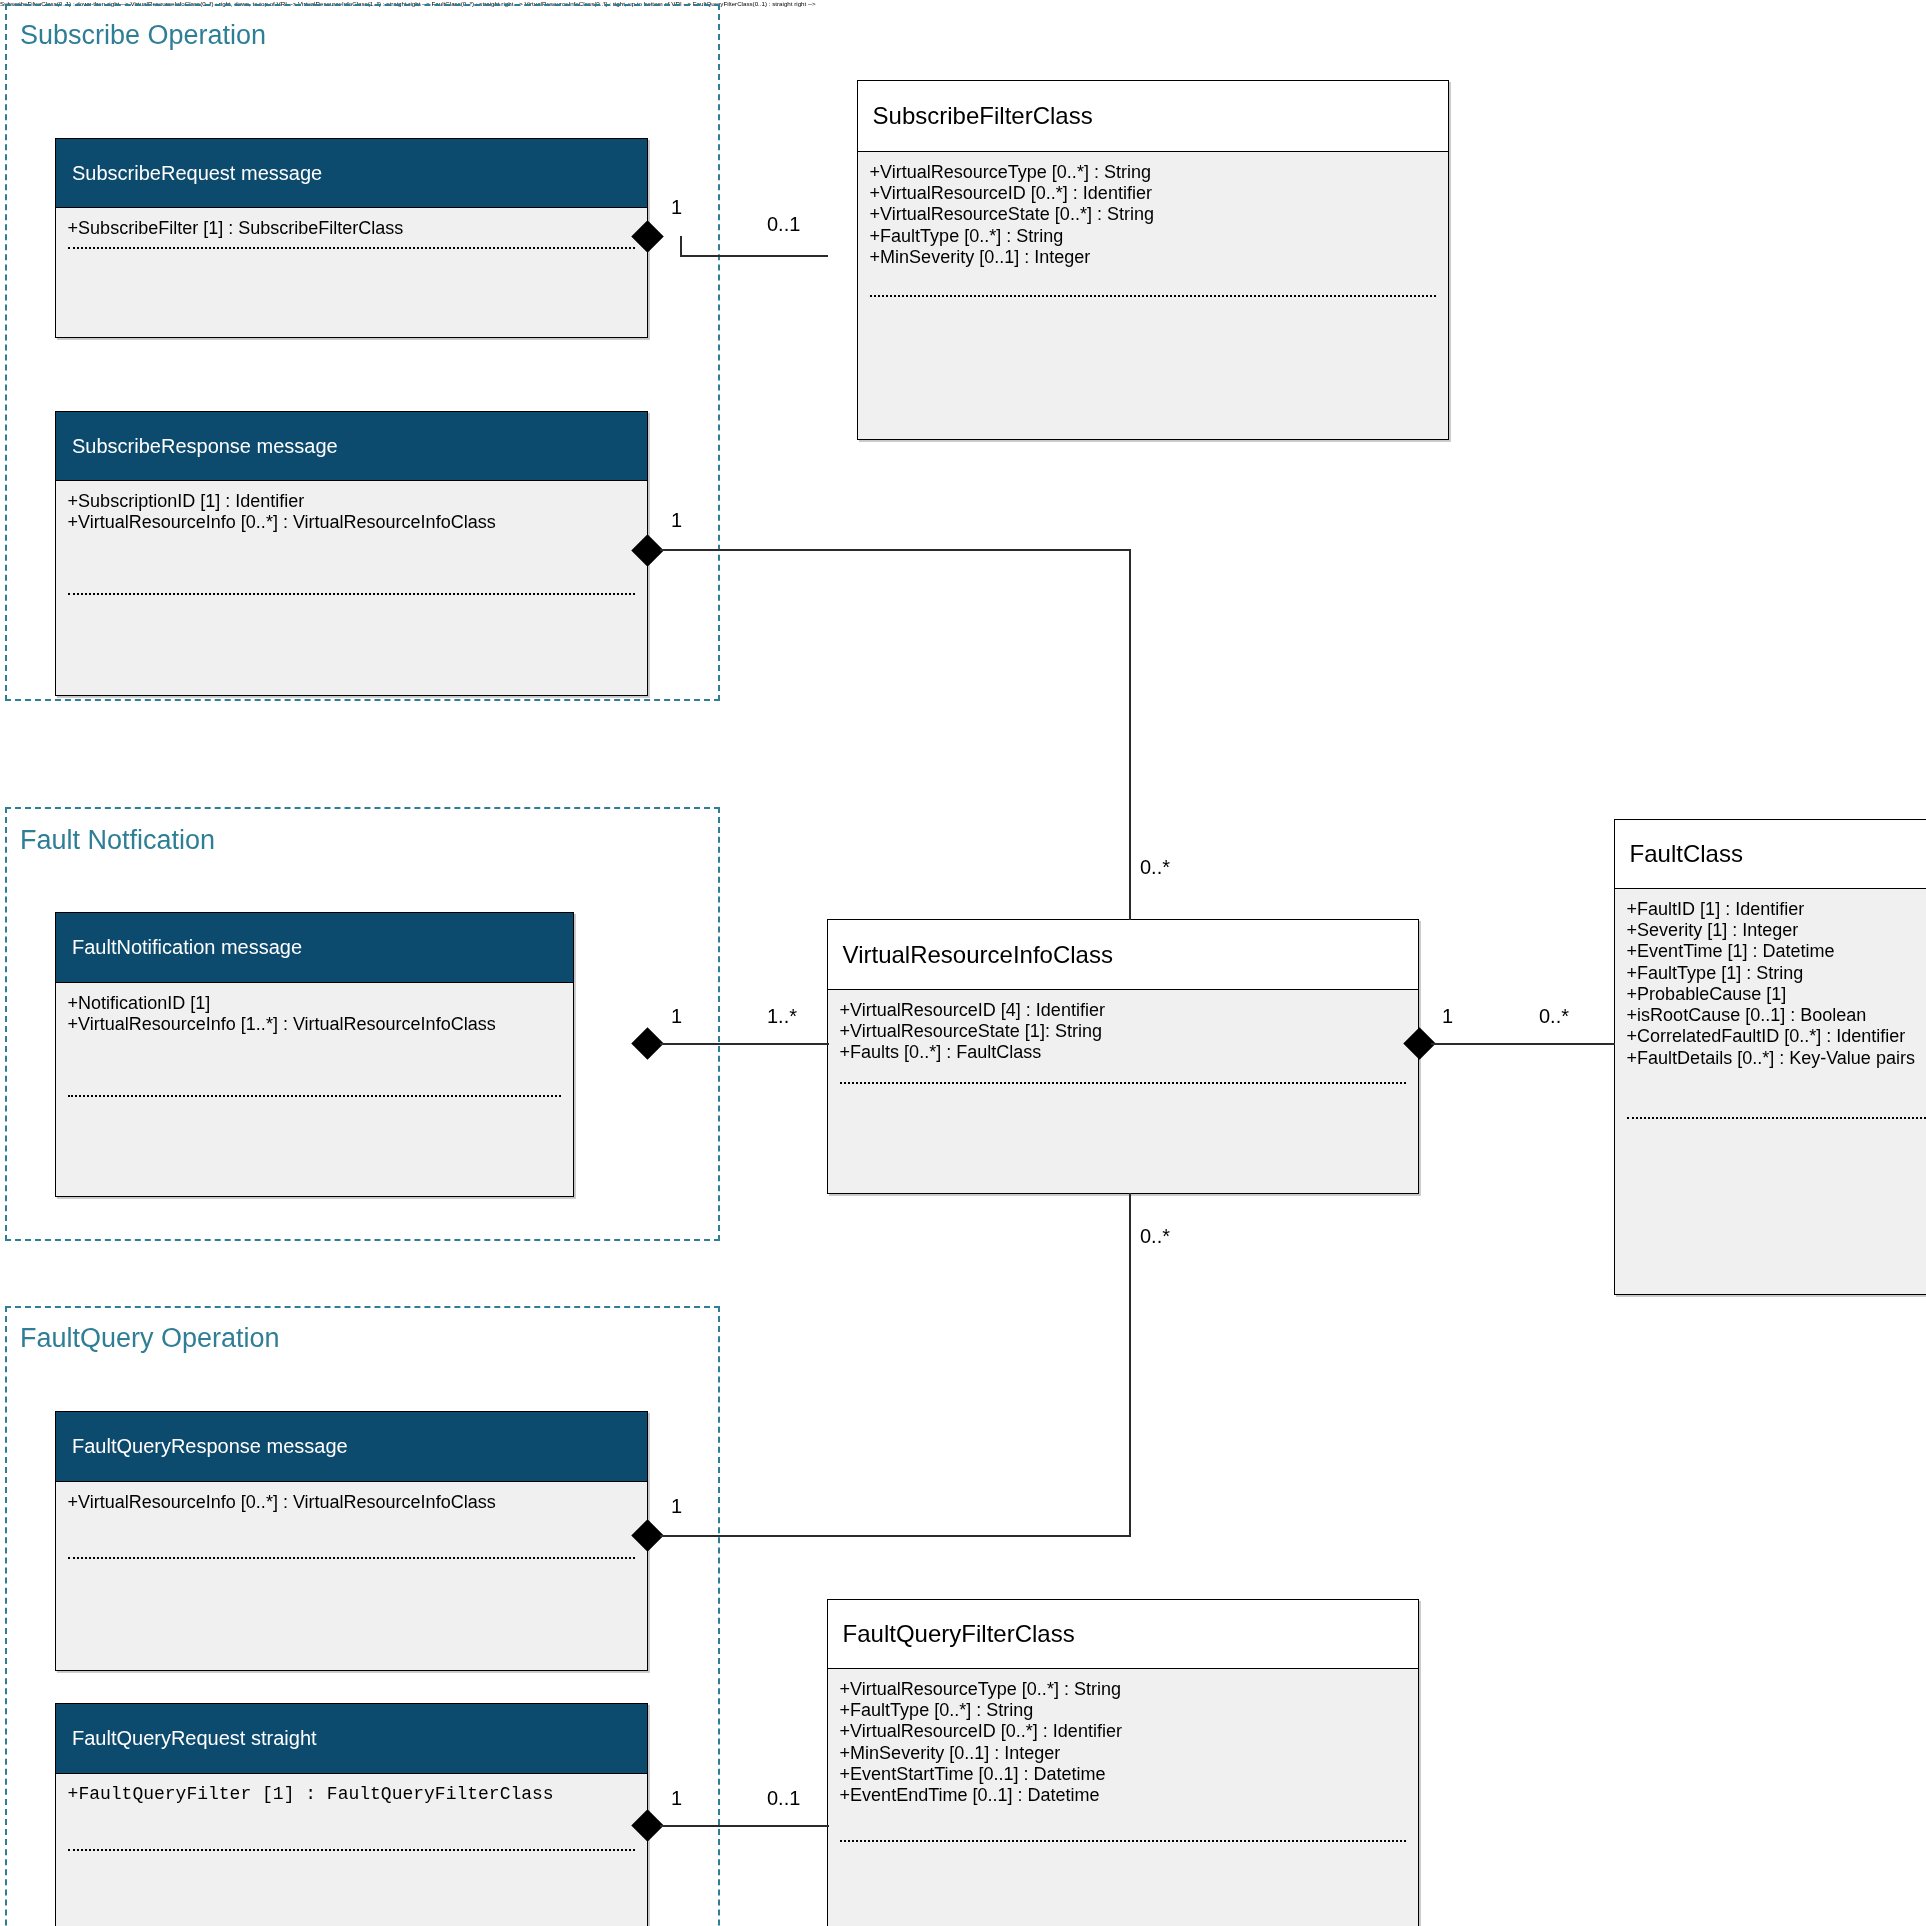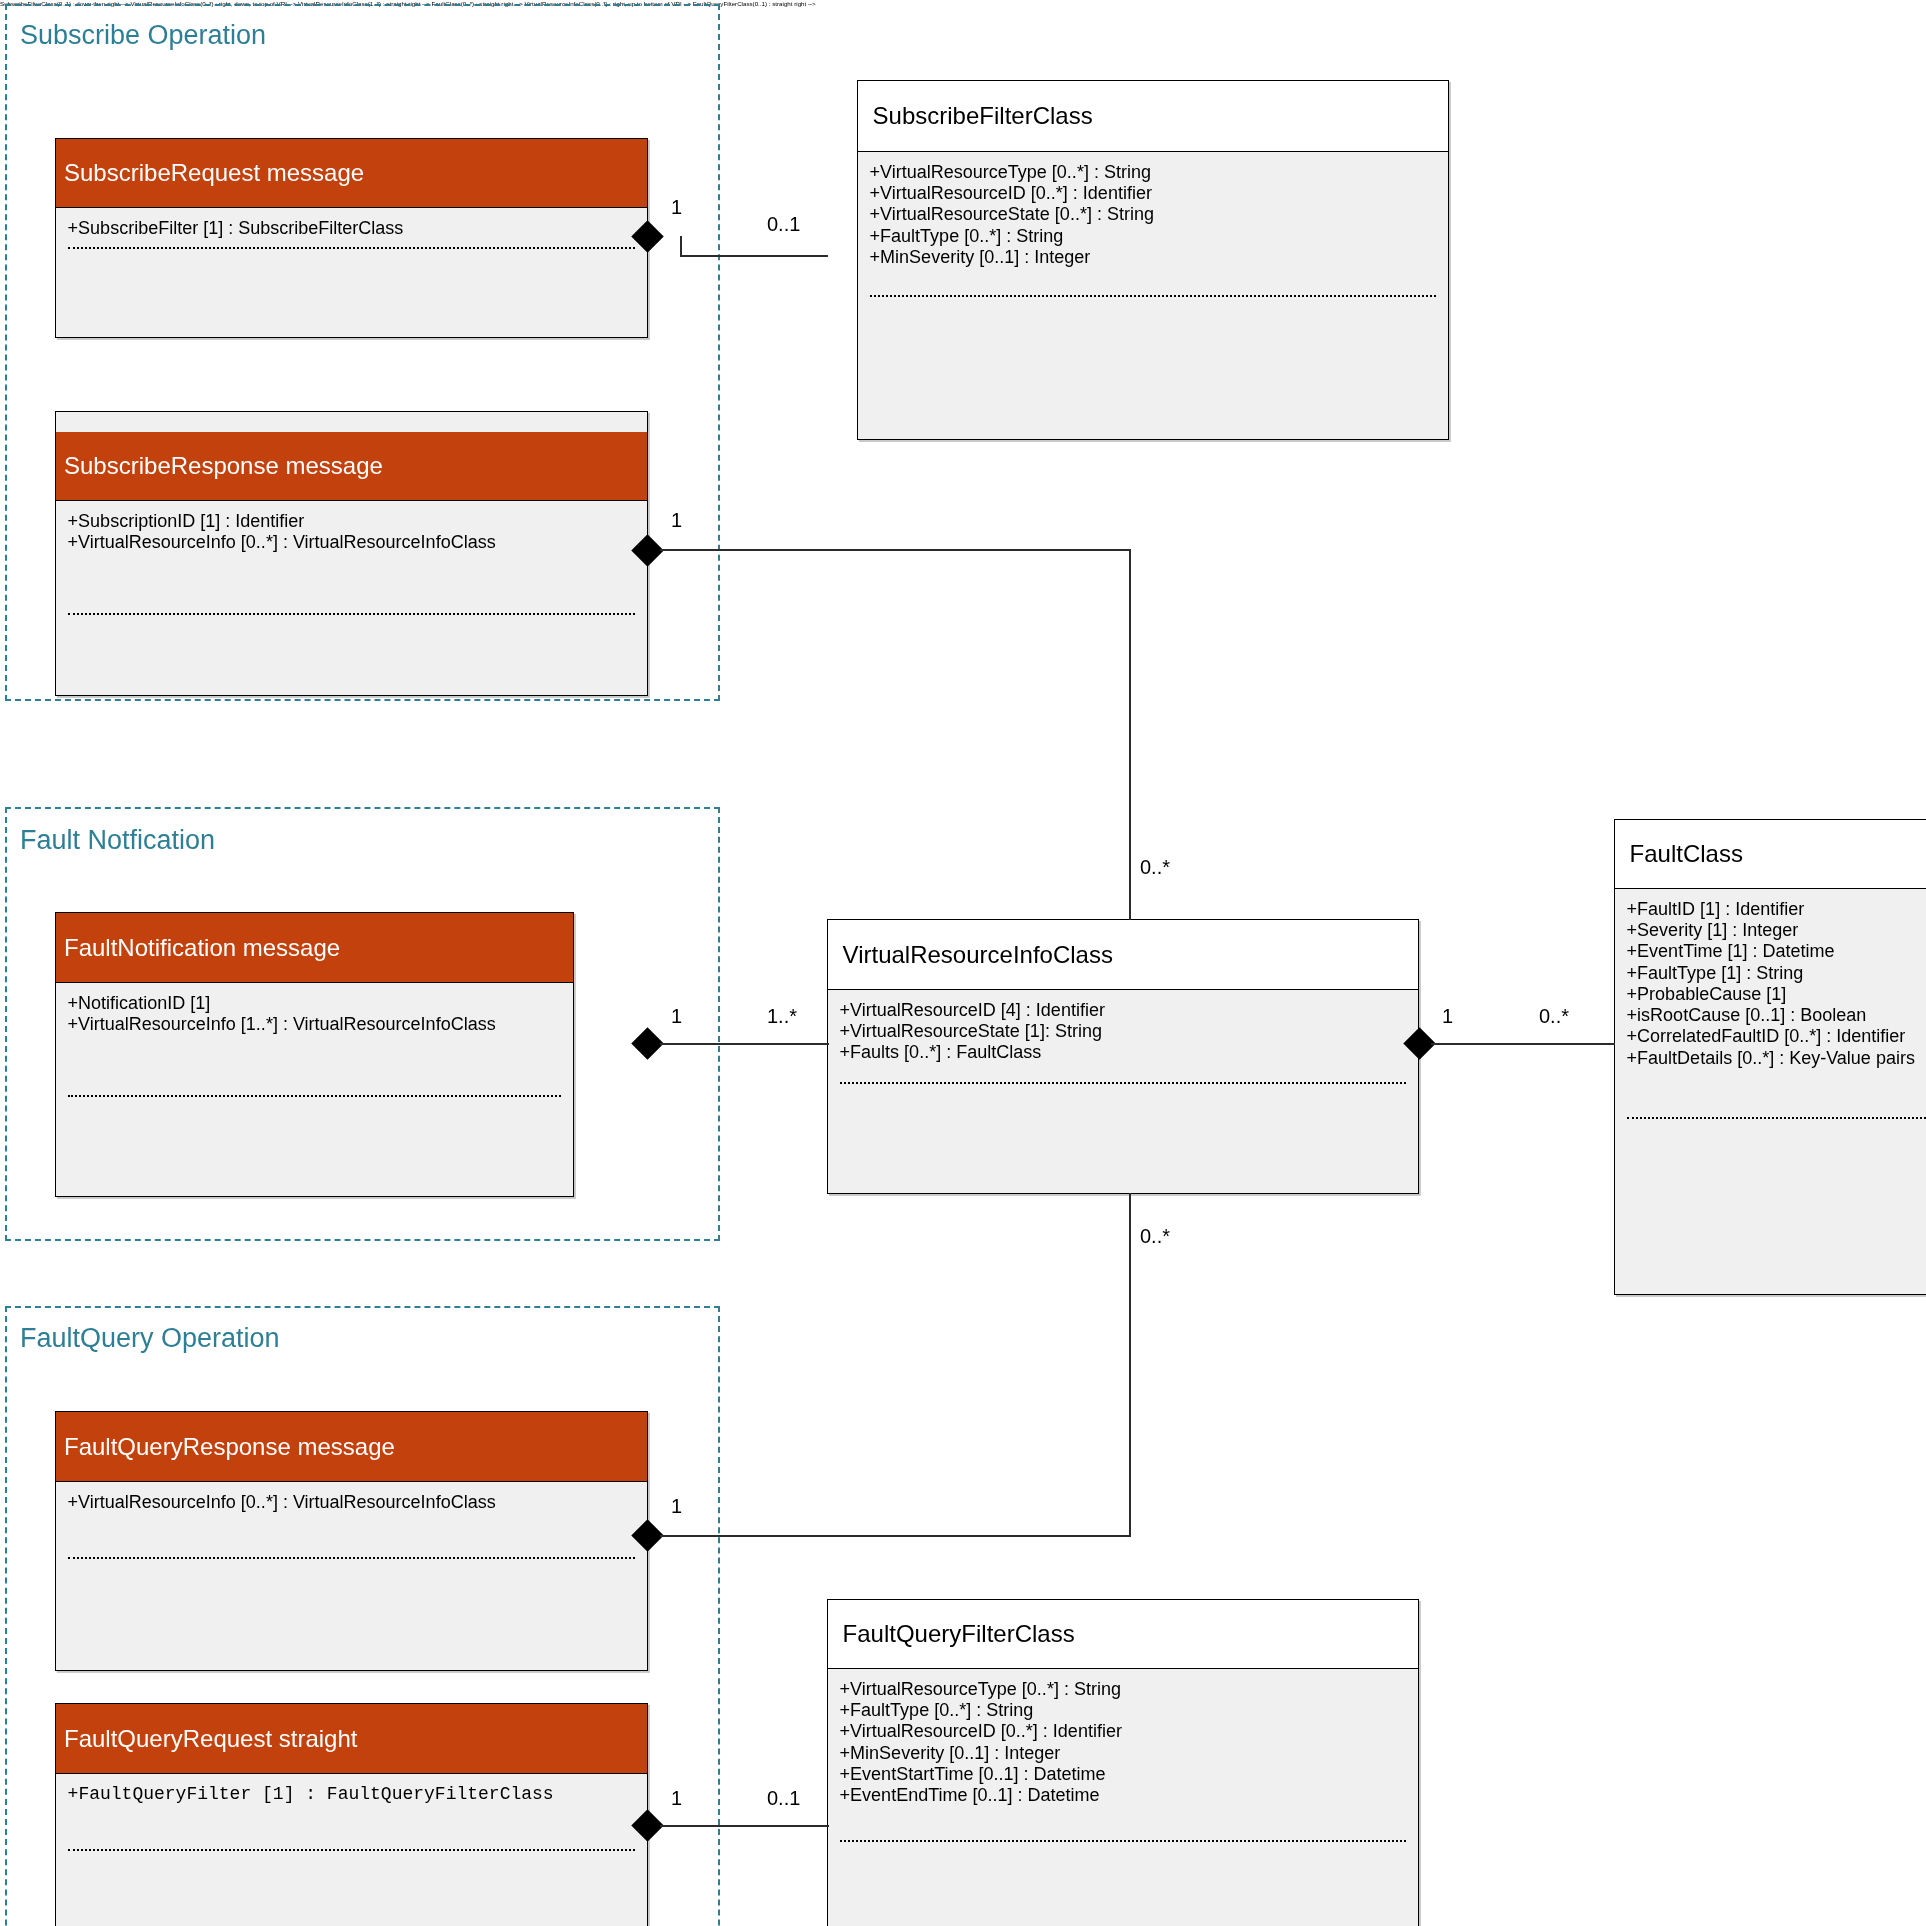--- a/index.html
+++ b/index.html
@@ -31,26 +31,26 @@
   .uml{
     position:absolute;
     box-sizing:border-box;
     border:1.9px solid #000000;
     background:#F0F0F0;
     display:flex;
     flex-direction:column;
     box-shadow:1.9px 1.9px 0 0 rgba(0,0,0,0.22);
   }
   .uml-head-msg{
-    background:#c2410c;
+    background:#0c4a6e;
     color:#ffffff;
-    font-size:24px;
+    font-size:20px;
     display:flex;
     align-items:center;
-    padding-left:8px;
+    padding-left:16px;
     box-sizing:border-box;
     border-bottom:1.9px solid #000;
     white-space:nowrap;
   }
   .uml-head-cls{
     background:#ffffff;
     color:#000000;
     font-size:24px;
     display:flex;
     align-items:center;
@@ -110,21 +110,21 @@
   <div class="uml" style="left:55px; top:138px; width:593px; height:200px;">
     <div class="uml-head-msg" style="height:69px;">SubscribeRequest message</div>
     <div class="uml-body">
       <div class="attr">+SubscribeFilter [1] : SubscribeFilterClass</div>
       <div class="sep" style="top:39px;"></div>
     </div>
   </div>
 
   
   <div class="uml" style="left:55px; top:411px; width:593px; height:285px;">
-    <div class="uml-head-msg" style="height:69px;margin-top:20px;">SubscribeResponse message</div>
+    <div class="uml-head-msg" style="height:69px;">SubscribeResponse message</div>
     <div class="uml-body">
       <div class="attr">+SubscriptionID [1] : Identifier</div>
       <div class="attr wrap" style="max-width:535px;">+VirtualResourceInfo [0..*] : VirtualResourceInfoClass</div>
       <div class="sep" style="top:112px;"></div>
     </div>
   </div>
 
   
   <div class="uml" style="left:827px; top:80px; width:592px; height:360px;margin-left:30px;">
     <div class="uml-head-cls" style="height:71px;">SubscribeFilterClass</div>

